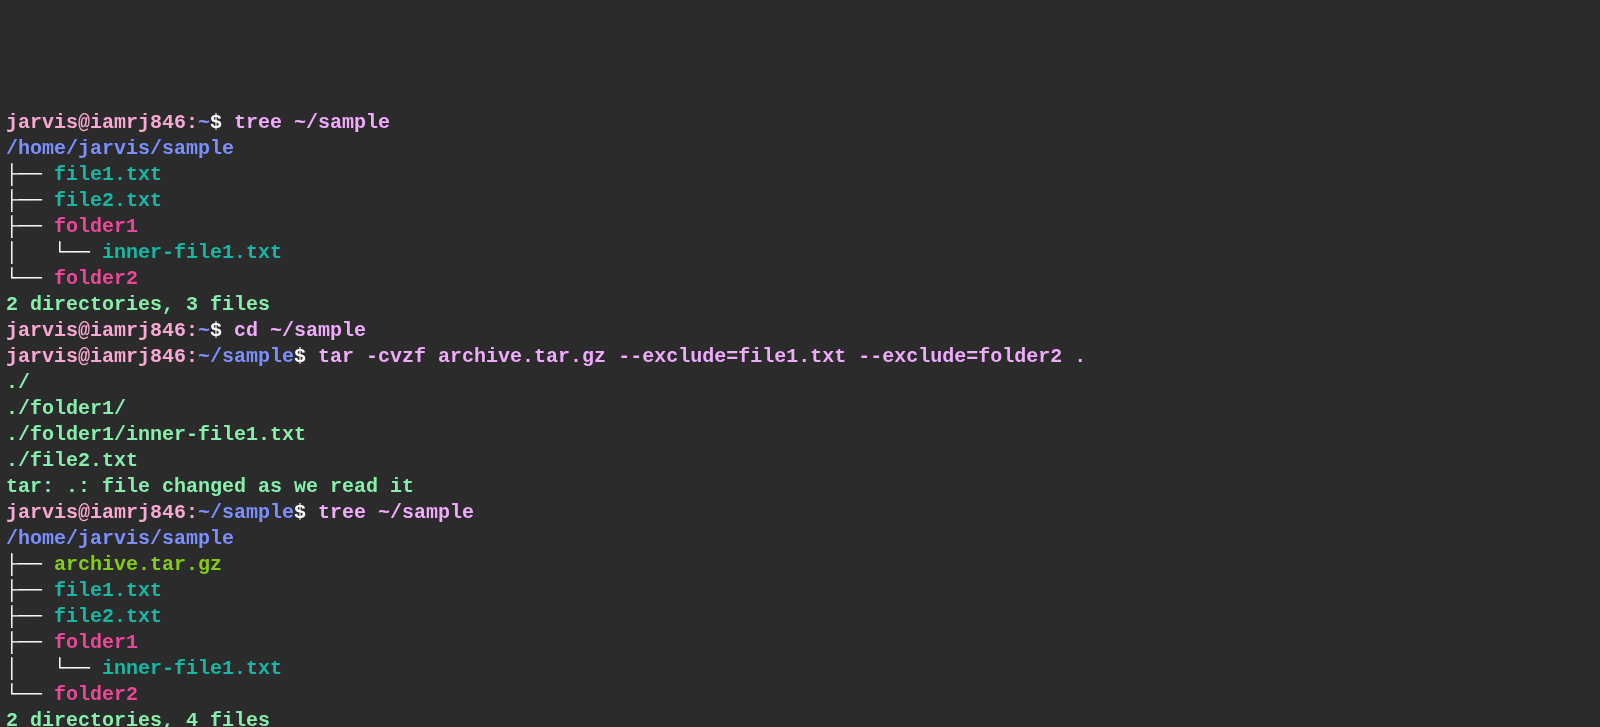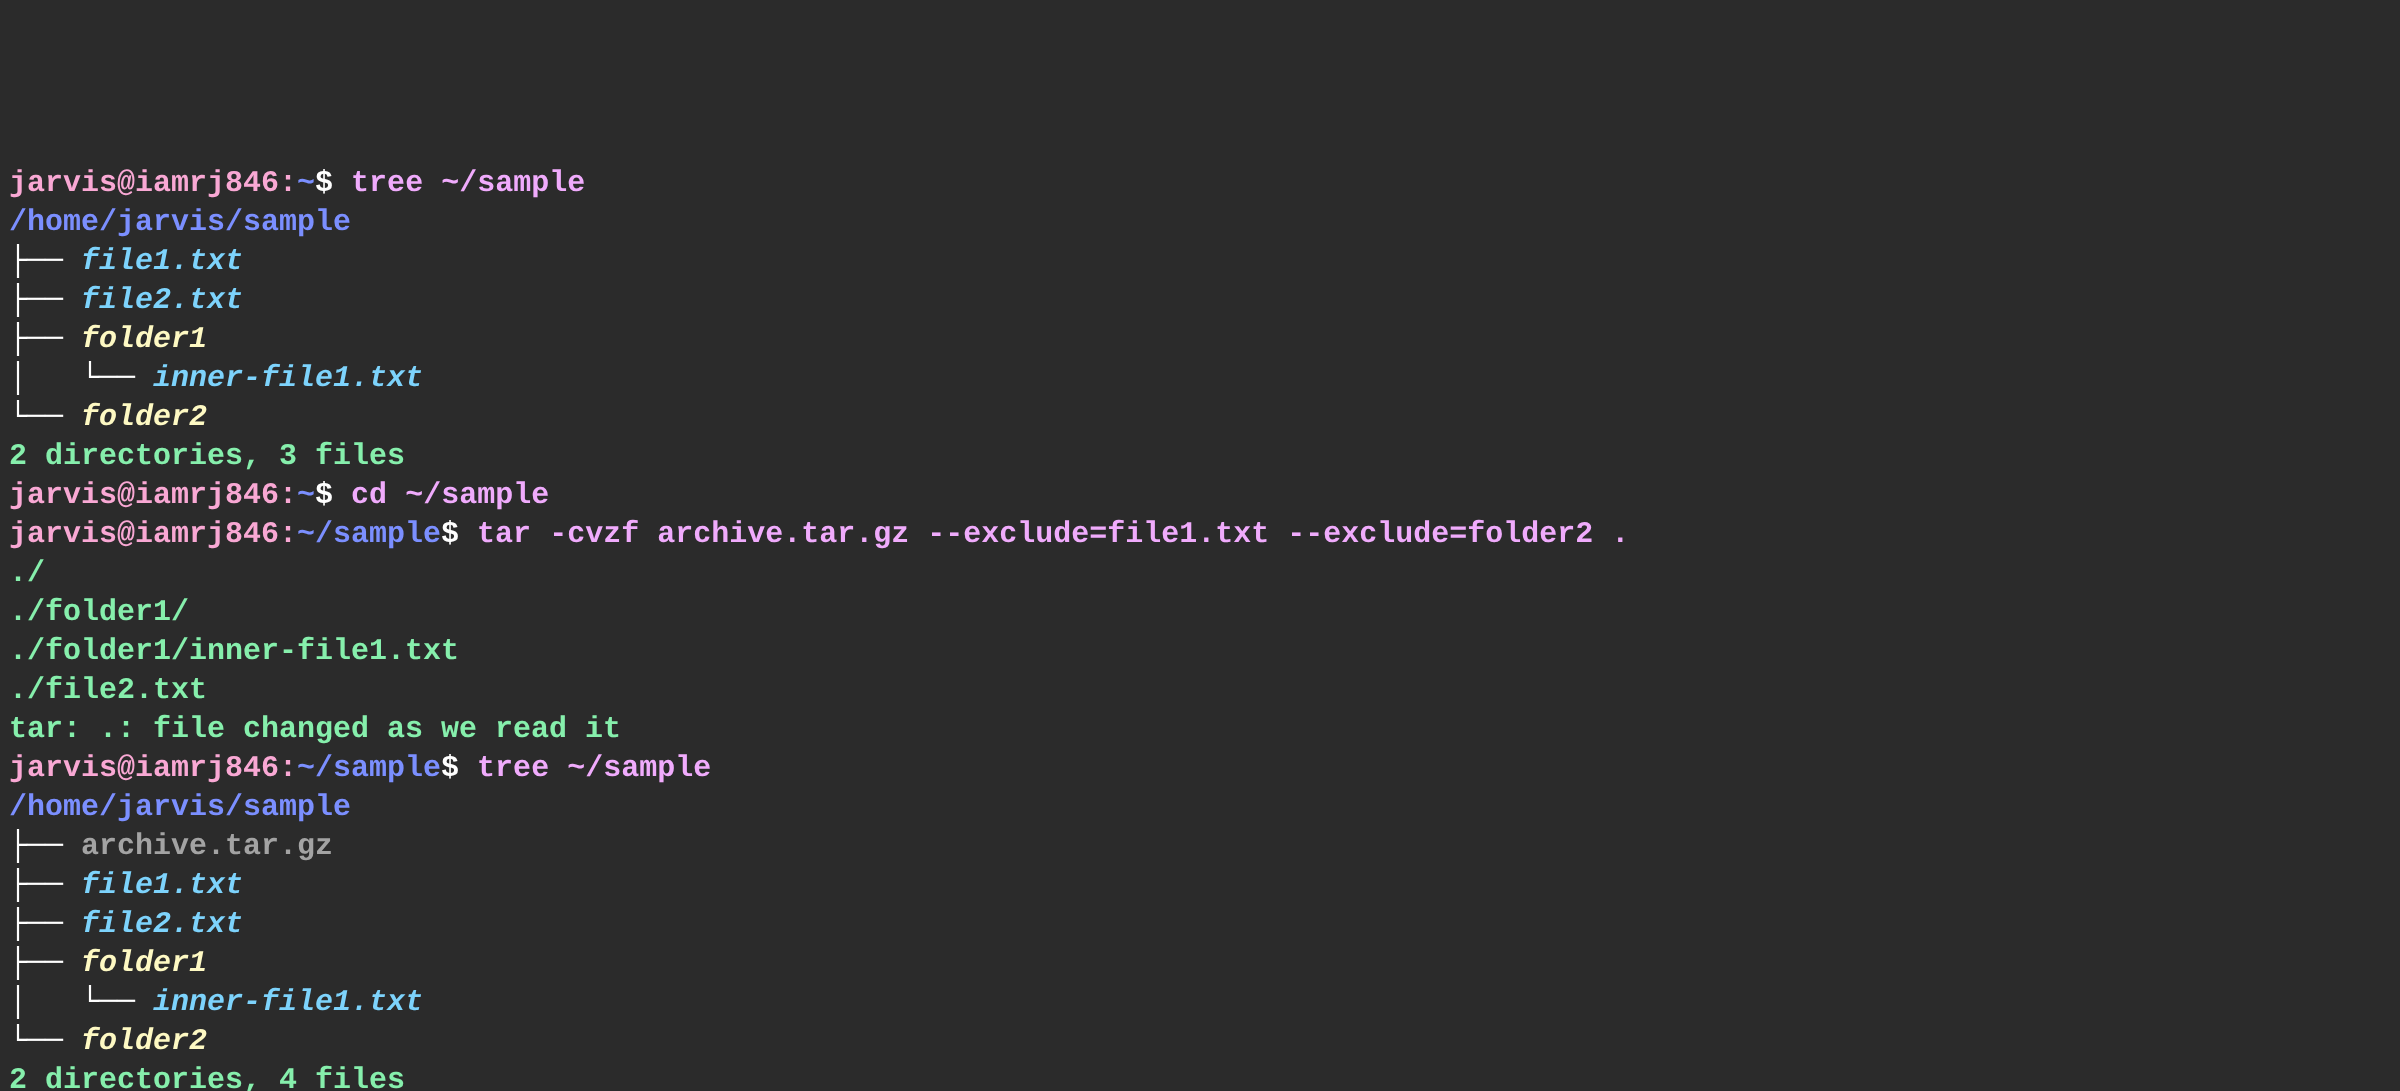--- a/index.html
+++ b/index.html
@@ -11,23 +11,23 @@
       line-height: 1.3;
       color: #00ff00;
       padding: 6px;
       white-space: pre;
     }
     .prompt-user { color: #f9a8d4; }
     .prompt-dollar { color: #ffffff; }
     .cmd { color: #f0abfc; }
     .dir-path { color: #7b8fff; }
     .tree-branch { color: #ffffff; }
-    .file { color: #7dd3fc; font-style: italic; }
-    .folder { color: #fef9c3; font-style: italic; }
-    .archive { color: #a3a3a3; }
+    .file { color: #14b8a6; }
+    .folder { color: #ec4899; }
+    .archive { color: #84cc16; }
     .output { color: #86efac; }
     .line { display: block; }
   </style>
 </head>
 <body>
 
 
 
 <div><span class="line"><span class="prompt-user">jarvis@iamrj846</span><span class="prompt-user">:</span><span class="dir-path">~</span><span class="prompt-dollar">$ </span><span class="cmd">tree ~/sample</span></span><span class="line dir-path">/home/jarvis/sample</span><span class="line"><span class="tree-branch">├── </span><span class="file">file1.txt</span></span><span class="line"><span class="tree-branch">├── </span><span class="file">file2.txt</span></span><span class="line"><span class="tree-branch">├── </span><span class="folder">folder1</span></span><span class="line"><span class="tree-branch">│   └── </span><span class="file">inner-file1.txt</span></span><span class="line"><span class="tree-branch">└── </span><span class="folder">folder2</span></span><span class="line"></span><span class="line output">2 directories, 3 files</span><span class="line"><span class="prompt-user">jarvis@iamrj846</span><span class="prompt-user">:</span><span class="dir-path">~</span><span class="prompt-dollar">$ </span><span class="cmd">cd ~/sample</span></span><span class="line"><span class="prompt-user">jarvis@iamrj846</span><span class="prompt-user">:</span><span class="dir-path">~/sample</span><span class="prompt-dollar">$ </span><span class="cmd">tar -cvzf archive.tar.gz --exclude=file1.txt --exclude=folder2 .</span></span><span class="line output">./</span><span class="line output">./folder1/</span><span class="line output">./folder1/inner-file1.txt</span><span class="line output">./file2.txt</span><span class="line output">tar: .: file changed as we read it</span><span class="line"><span class="prompt-user">jarvis@iamrj846</span><span class="prompt-user">:</span><span class="dir-path">~/sample</span><span class="prompt-dollar">$ </span><span class="cmd">tree ~/sample</span></span><span class="line dir-path">/home/jarvis/sample</span><span class="line"><span class="tree-branch">├── </span><span class="archive">archive.tar.gz</span></span><span class="line"><span class="tree-branch">├── </span><span class="file">file1.txt</span></span><span class="line"><span class="tree-branch">├── </span><span class="file">file2.txt</span></span><span class="line"><span class="tree-branch">├── </span><span class="folder">folder1</span></span><span class="line"><span class="tree-branch">│   └── </span><span class="file">inner-file1.txt</span></span><span class="line"><span class="tree-branch">└── </span><span class="folder">folder2</span></span><span class="line"></span><span class="line output">2 directories, 4 files</span></div>
 

